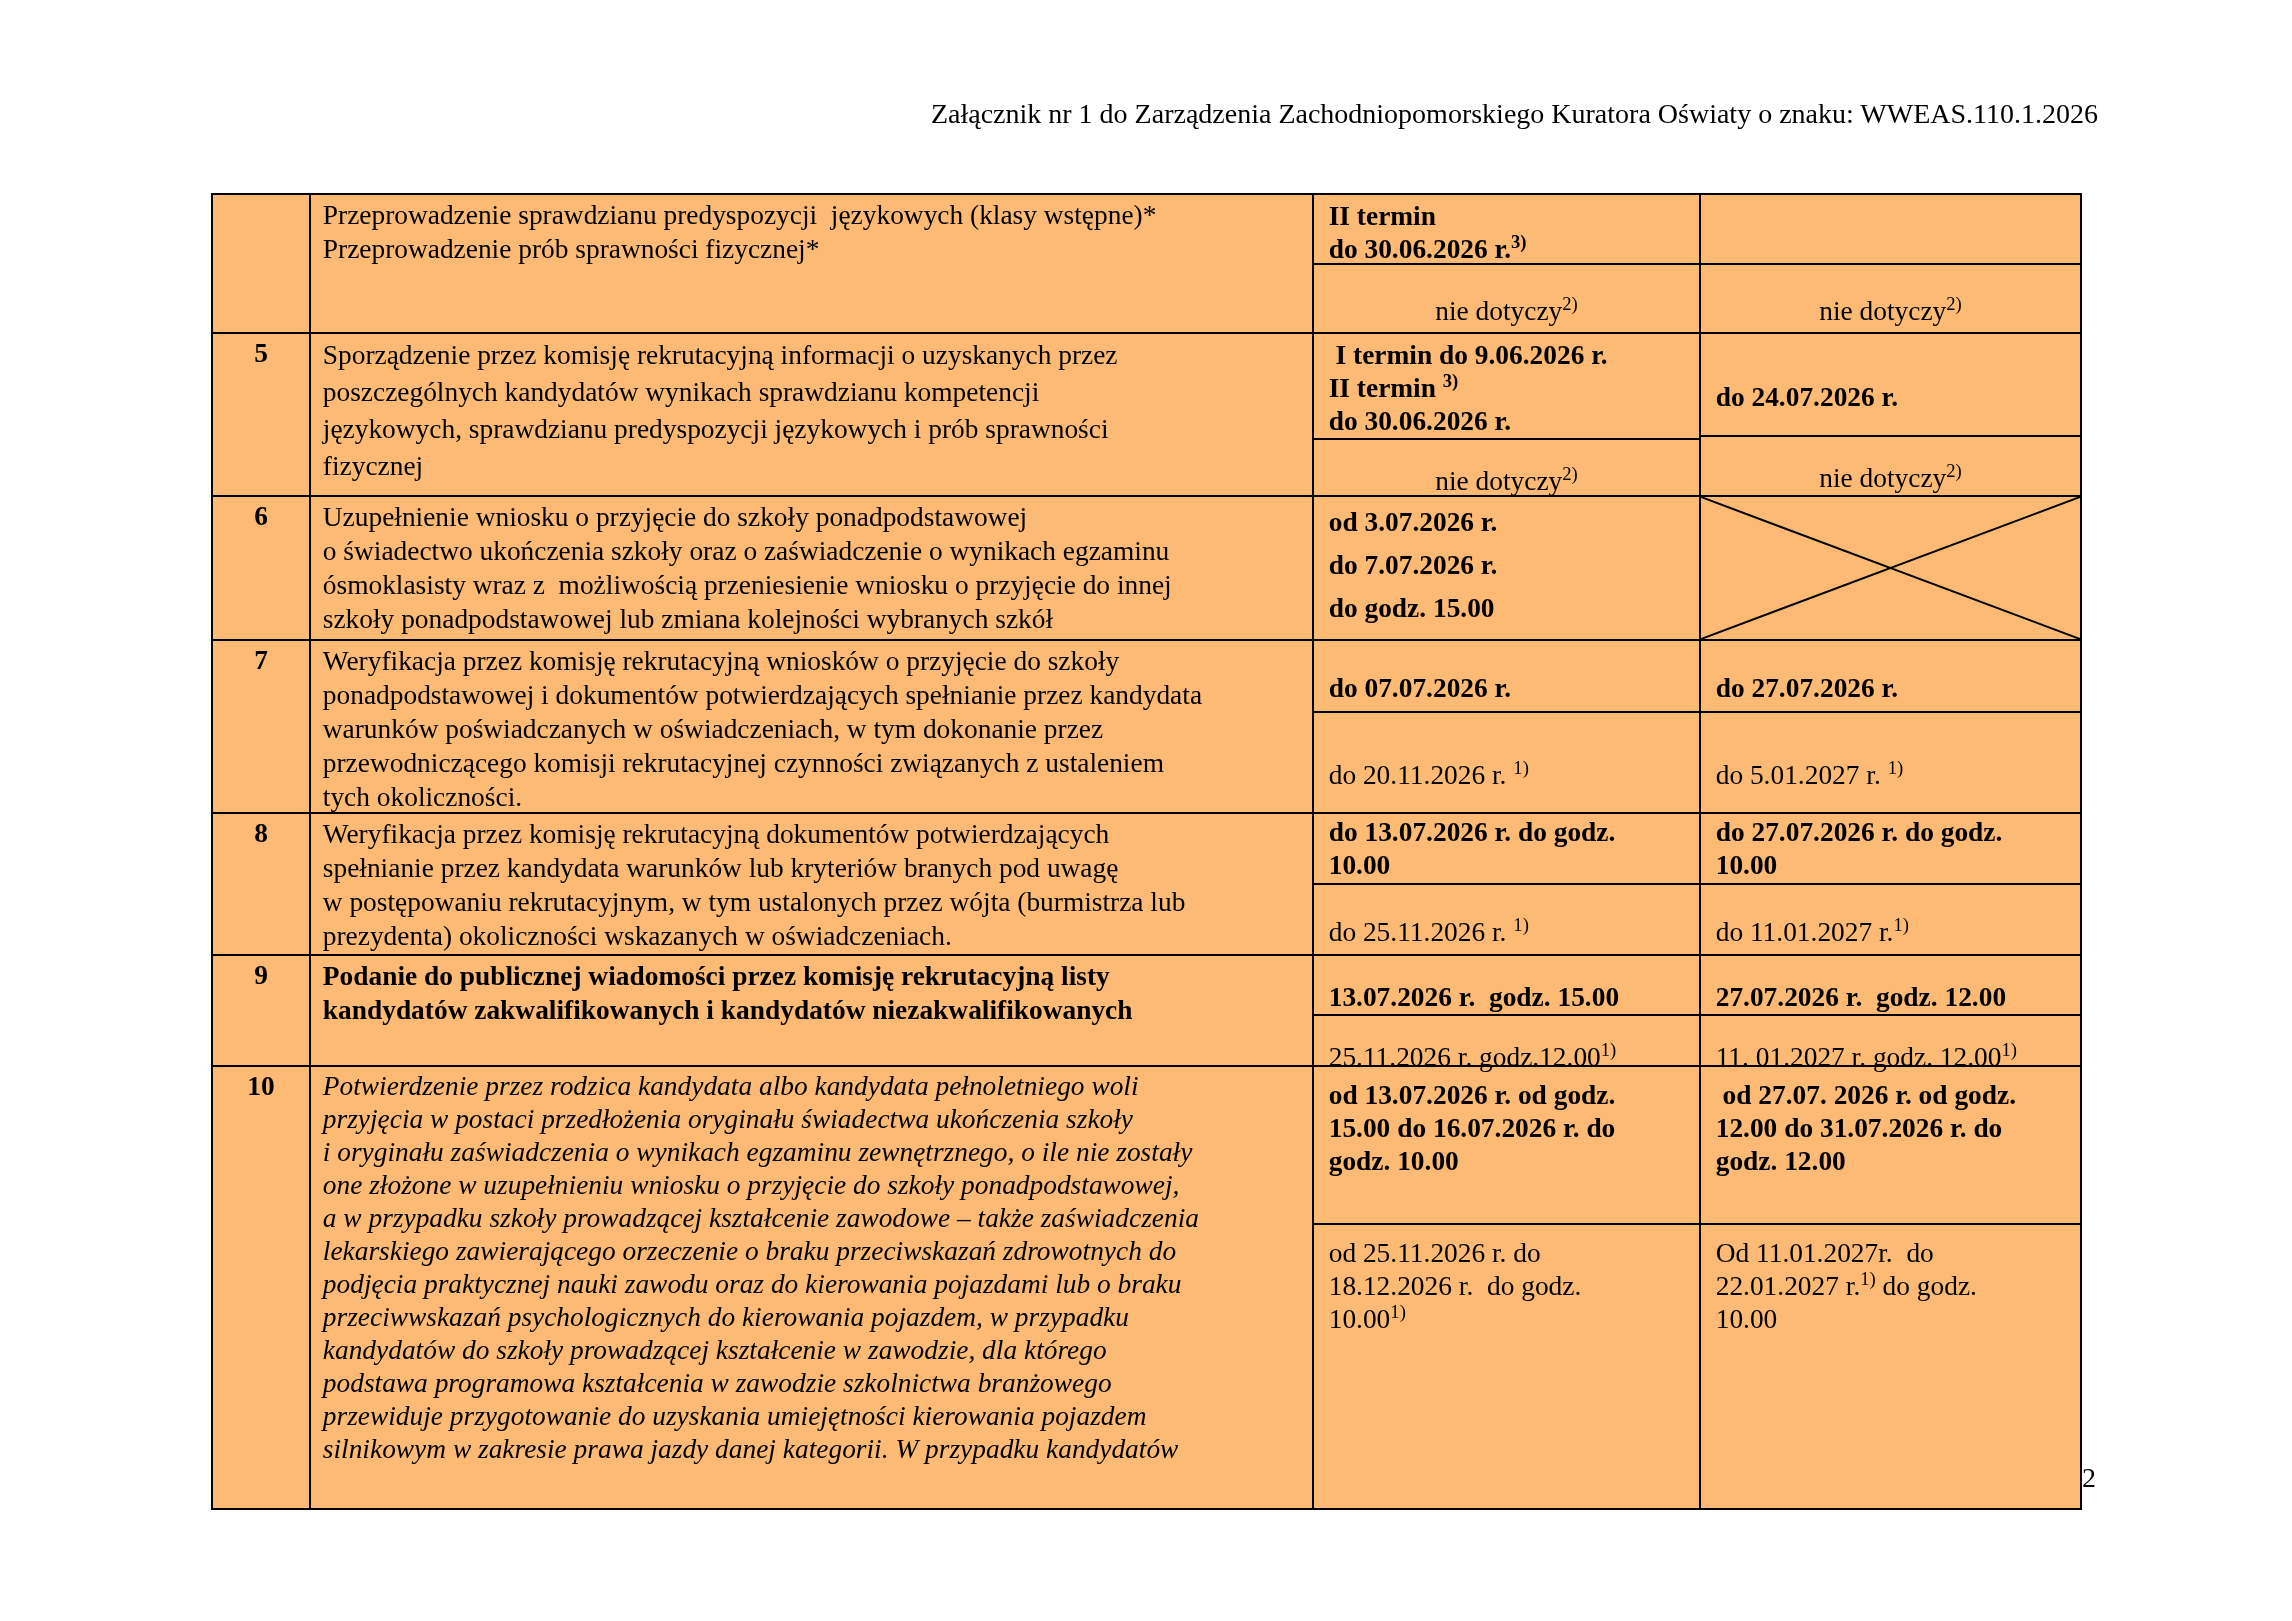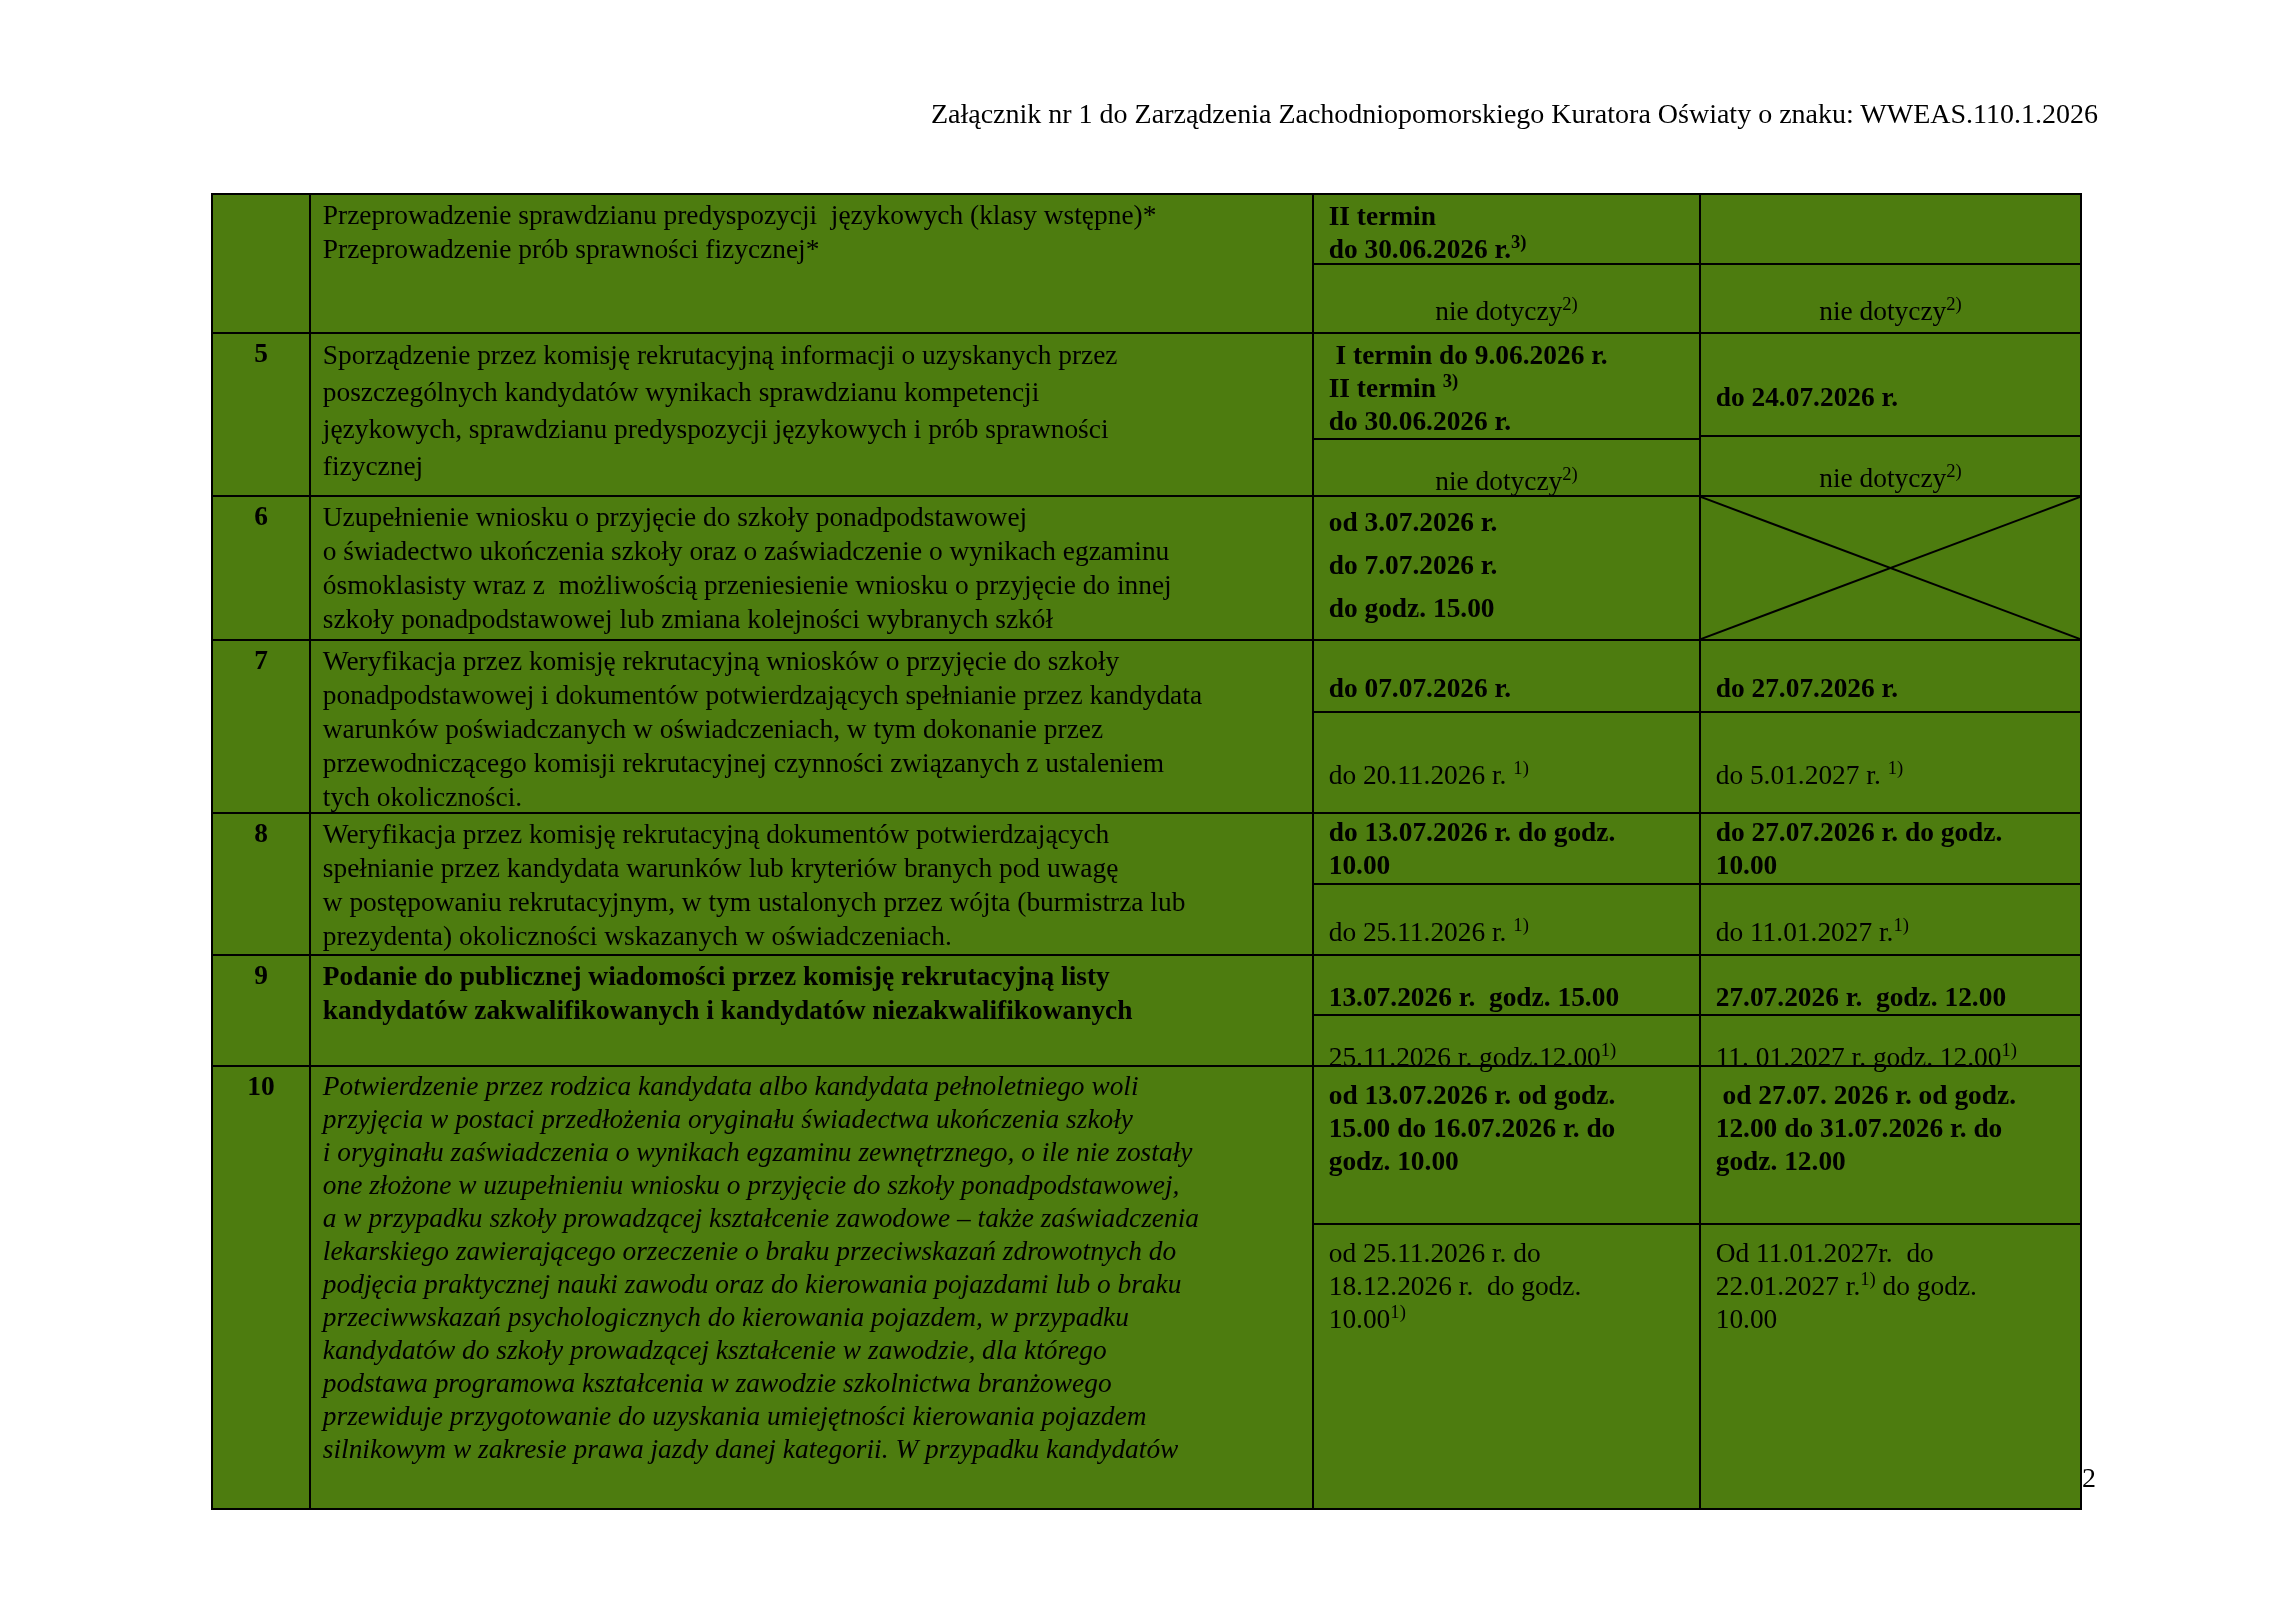--- a/index.html
+++ b/index.html
@@ -2,21 +2,21 @@
 <html><head>
 <meta charset="utf-8">
 <style>
   html,body{margin:0;padding:0;background:#ffffff;}
   body{width:2293px;height:1621px;position:relative;font-family:"Liberation Serif","DejaVu Serif",serif;color:#000;}
   .page{position:absolute;inset:0;background:#fff;border-radius:32px;}
 
   .doc-header{position:absolute;top:98px;right:195px;font-size:28px;white-space:pre-wrap;}
   .page-num{position:absolute;top:1462px;right:197px;font-size:28px;}
 
-  .tbl{position:absolute;left:211px;top:193px;width:1871px;border:2.9px solid #000;box-sizing:border-box;background:#4d7c0f;}
+  .tbl{position:absolute;left:211px;top:193px;width:1871px;border:2.9px solid #000;box-sizing:border-box;background:#fdba74;}
   .row{display:flex;box-sizing:border-box;border-top:2.9px solid #000;}
   .row.first{border-top:none;}
   .cell{box-sizing:border-box;}
   .cnum{width:98px;border-right:2px solid #000;text-align:center;font-weight:bold;font-size:27.4px;padding-top:3.9px;}
   .cdesc{width:1003px;border-right:2px solid #000;font-size:27.4px;padding:2.9px 7.8px 0 11.8px;}
   .cmid{width:387px;border-right:2px solid #000;display:flex;flex-direction:column;}
   .cright{flex:1;display:flex;flex-direction:column;position:relative;}
 
   .ln{white-space:pre-wrap;line-height:34px;}
   .cdesc .ln{line-height:34px;}

